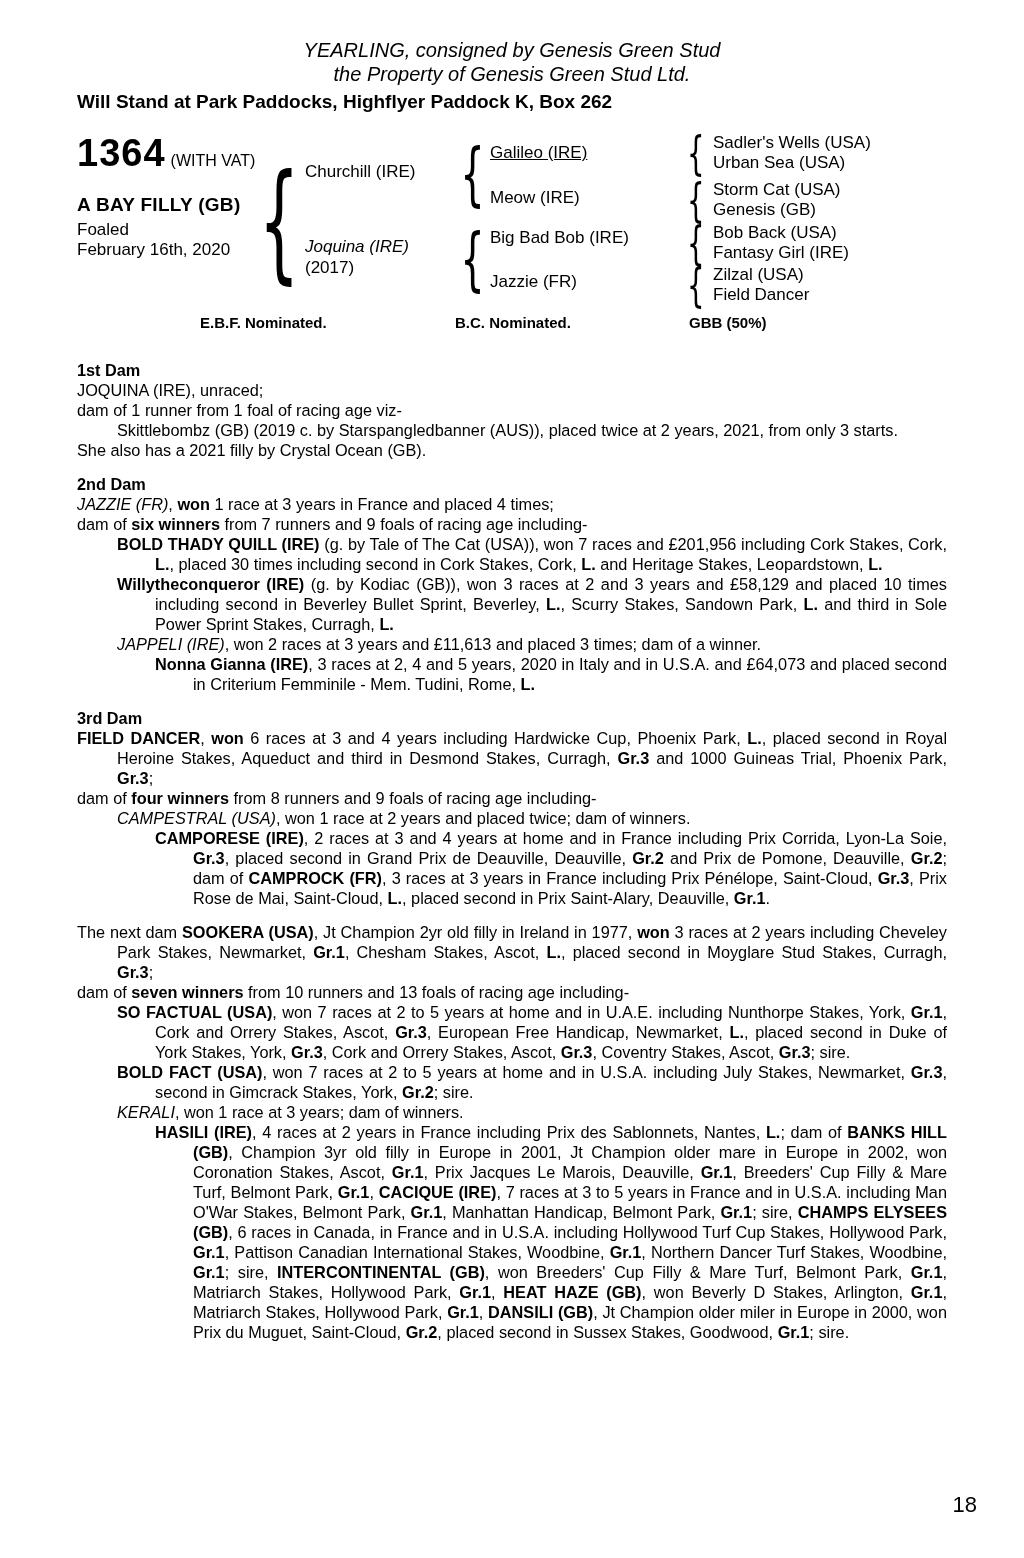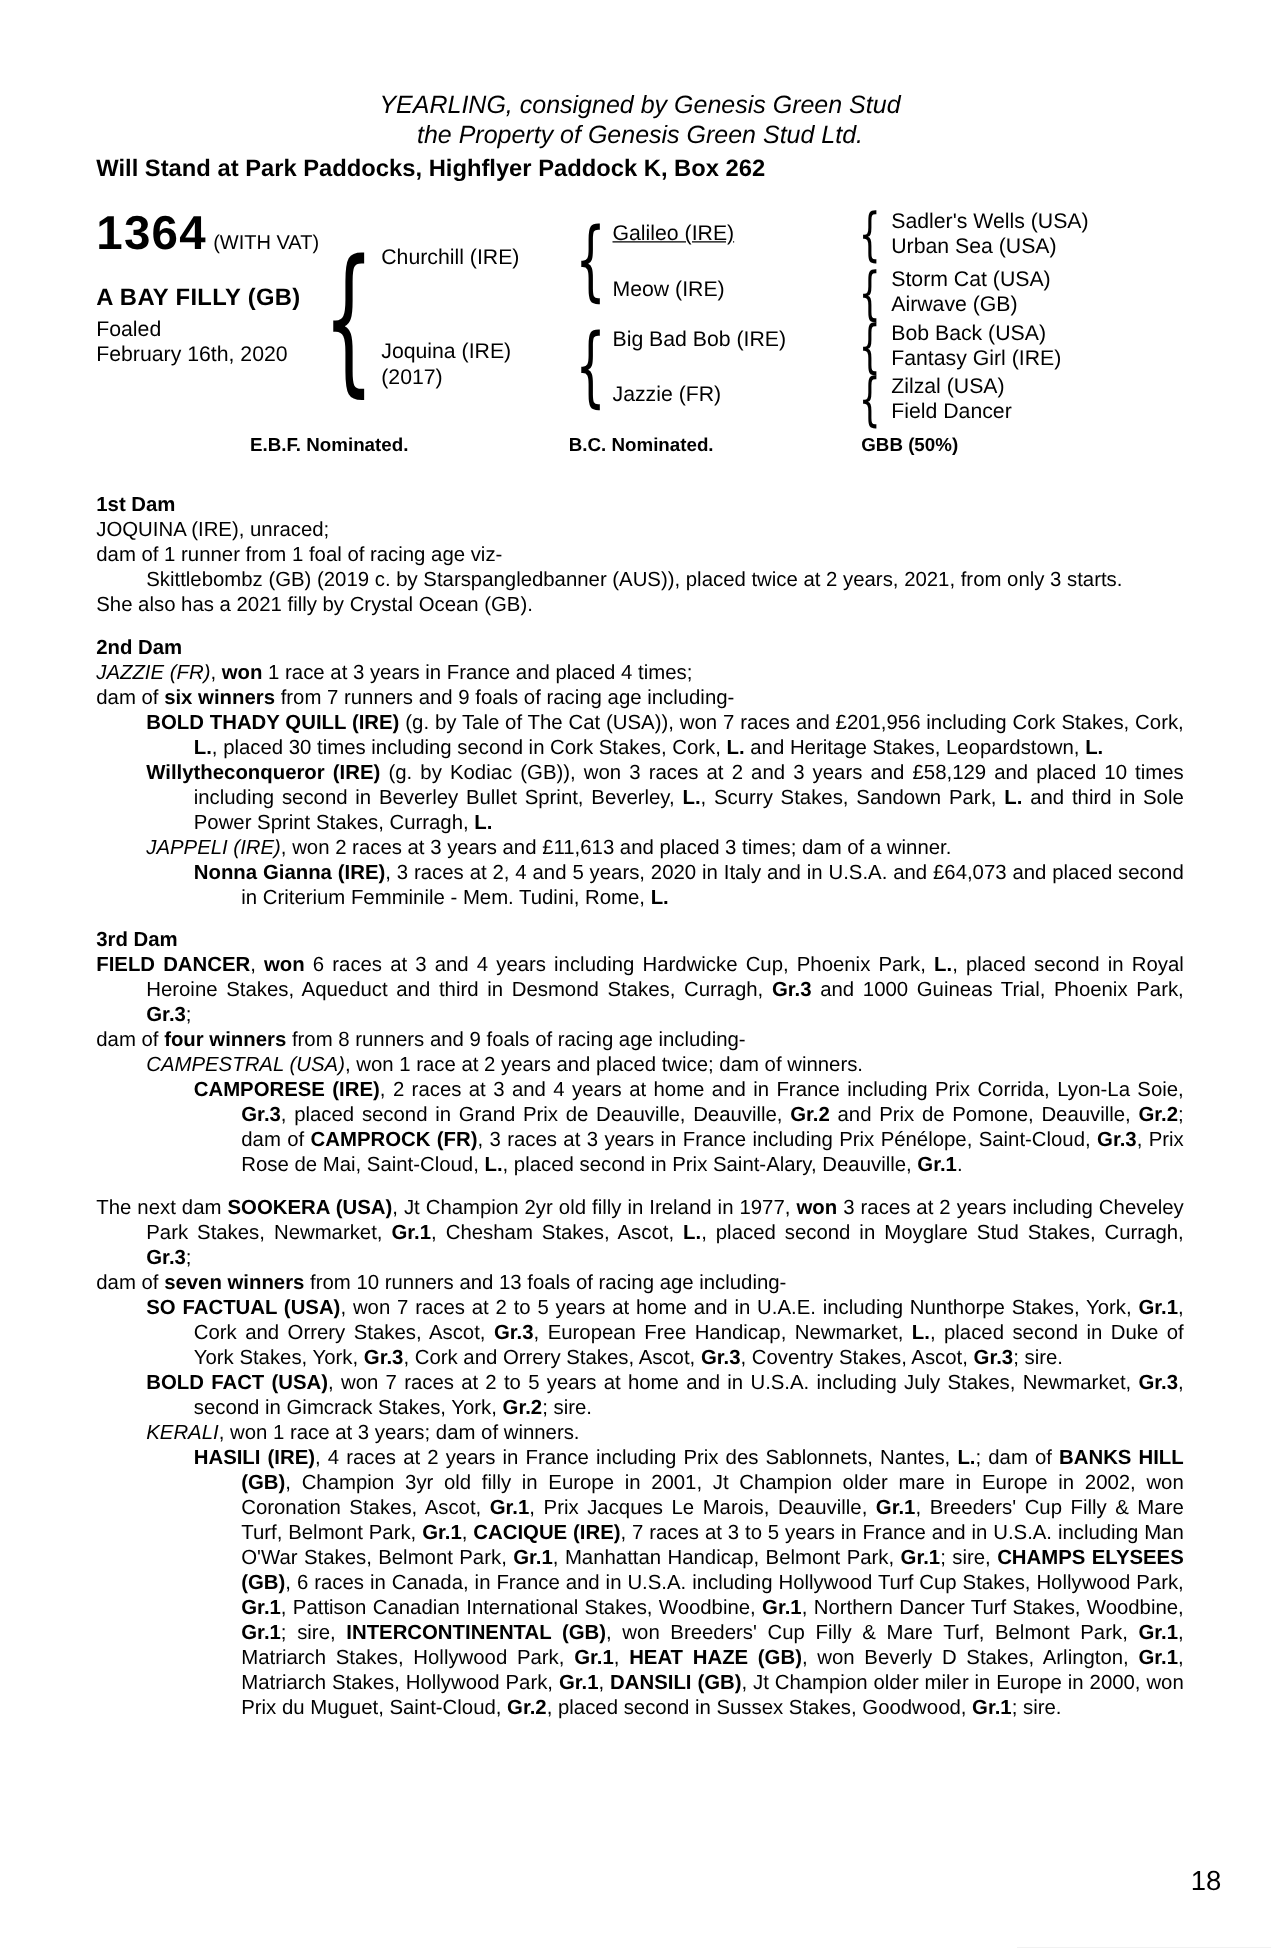--- a/index.html
+++ b/index.html
@@ -7,21 +7,21 @@
     position:relative;
     width:1024px;height:1558px;
     margin:0 auto;
     background:#ffffff;
     color:#000;
     font-family:"Liberation Sans", sans-serif;
     overflow:hidden;
   }
   .content{position:absolute;left:77px;top:0;width:870px;}
   
-  .header{padding-top:72px;}
+  .header{padding-top:38px;}
   .title-line{font-style:italic;font-size:20px;line-height:24px;text-align:center;}
   .stand-line{font-weight:bold;font-size:19px;line-height:24px;margin-top:4px;text-align:left;}
   
   .pedigree{position:relative;height:212px;margin-top:18px;}
   .abs{position:absolute;white-space:nowrap;}
   .lot-num{font-weight:bold;font-size:38px;letter-spacing:1px;}
   .vat{font-size:16px;margin-left:5px;}
   .desc{font-weight:bold;font-size:19px;letter-spacing:0.3px;}
   .ped-txt{font-size:17px;line-height:19px;}
   .brace{
@@ -61,37 +61,37 @@
 
       <div class="abs" style="left:0;top:2;">
         <span class="lot-num">1364</span><span class="vat">(WITH VAT)</span>
       </div>
       <div class="abs desc" style="left:0;top:62px;">A BAY FILLY (GB)</div>
       <div class="abs ped-txt" style="left:0;top:88px;">Foaled</div>
       <div class="abs ped-txt" style="left:0;top:108px;">February 16th, 2020</div>
 
       <div class="brace" style="left:196px;top:28px;width:24px;height:124px;font-size:128px;line-height:124px;transform:scale(0.5,1);">{</div>
       <div class="abs ped-txt" style="left:228px;top:30px;">Churchill (IRE)</div>
-      <div class="abs ped-txt" style="left:228px;top:105px;">Joquina (IRE)</div>
+      <div class="abs ped-txt" style="left:228px;top:105px;font-style:italic;">Joquina (IRE)</div>
       <div class="abs ped-txt" style="left:228px;top:126px;">(2017)</div>
 
       <div class="brace" style="left:390px;top:9px;width:20px;height:66px;font-size:70px;line-height:66px;transform:scale(0.55,1);">{</div>
       <div class="abs ped-txt" style="left:413px;top:11px;text-decoration:underline;">Galileo (IRE)</div>
       <div class="abs ped-txt" style="left:413px;top:56px;">Meow (IRE)</div>
       <div class="brace" style="left:390px;top:94px;width:20px;height:66px;font-size:70px;line-height:66px;transform:scale(0.55,1);">{</div>
       <div class="abs ped-txt" style="left:413px;top:96px;">Big Bad Bob (IRE)</div>
       <div class="abs ped-txt" style="left:413px;top:140px;">Jazzie (FR)</div>
 
       <div class="brace" style="left:614px;top:0px;width:16px;height:42px;font-size:46px;line-height:42px;transform:scale(0.6,1);">{</div>
       <div class="abs ped-txt" style="left:636px;top:1px;">Sadler's Wells (USA)</div>
       <div class="abs ped-txt" style="left:636px;top:21px;">Urban Sea (USA)</div>
 
       <div class="brace" style="left:614px;top:47px;width:16px;height:42px;font-size:46px;line-height:42px;transform:scale(0.6,1);">{</div>
       <div class="abs ped-txt" style="left:636px;top:48px;">Storm Cat (USA)</div>
-      <div class="abs ped-txt" style="left:636px;top:68px;">Airwave (GB)</div>
+      <div class="abs ped-txt" style="left:636px;top:68px;">Genesis (GB)</div>
 
       <div class="brace" style="left:614px;top:90px;width:16px;height:42px;font-size:46px;line-height:42px;transform:scale(0.6,1);">{</div>
       <div class="abs ped-txt" style="left:636px;top:91px;">Bob Back (USA)</div>
       <div class="abs ped-txt" style="left:636px;top:111px;">Fantasy Girl (IRE)</div>
 
       <div class="brace" style="left:614px;top:132px;width:16px;height:42px;font-size:46px;line-height:42px;transform:scale(0.6,1);">{</div>
       <div class="abs ped-txt" style="left:636px;top:133px;">Zilzal (USA)</div>
       <div class="abs ped-txt" style="left:636px;top:153px;">Field Dancer</div>
 
       <div class="abs nom" style="left:123px;top:182px;">E.B.F. Nominated.</div>

